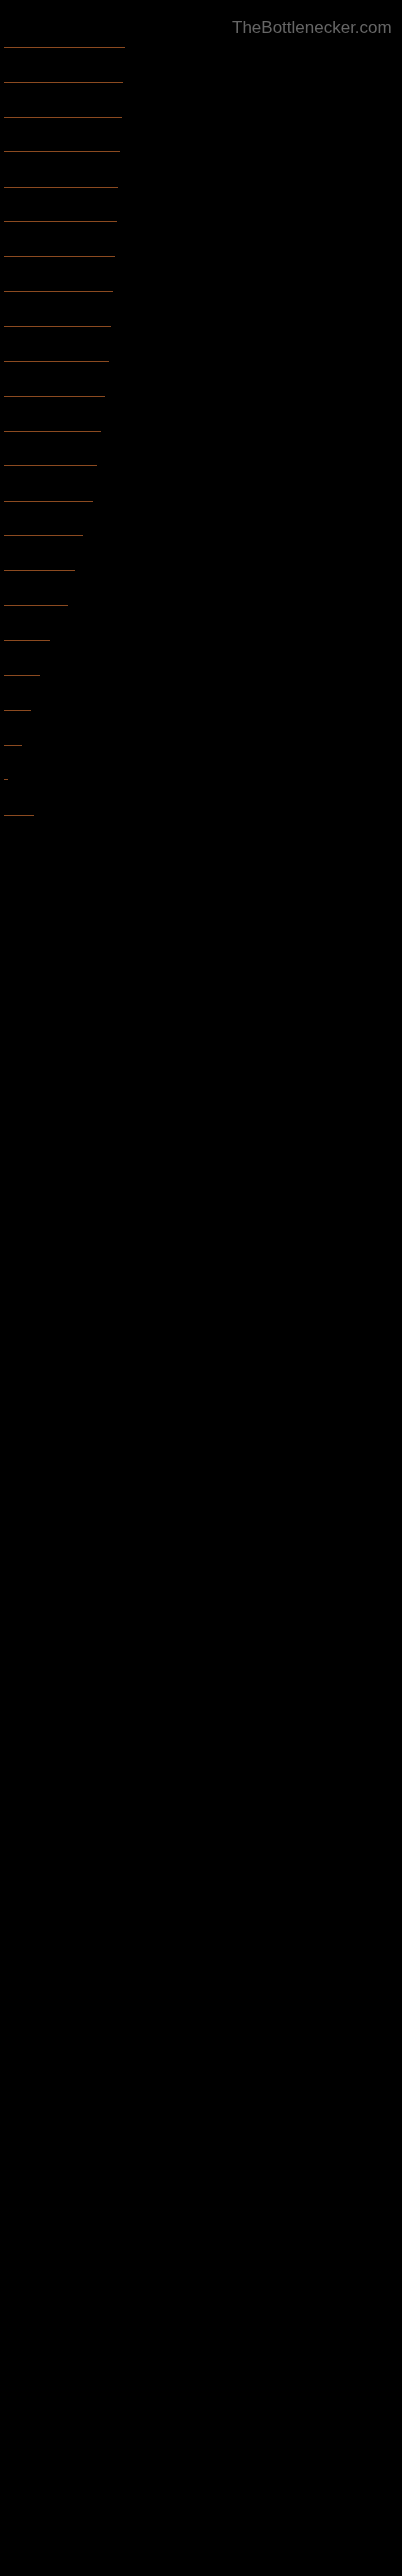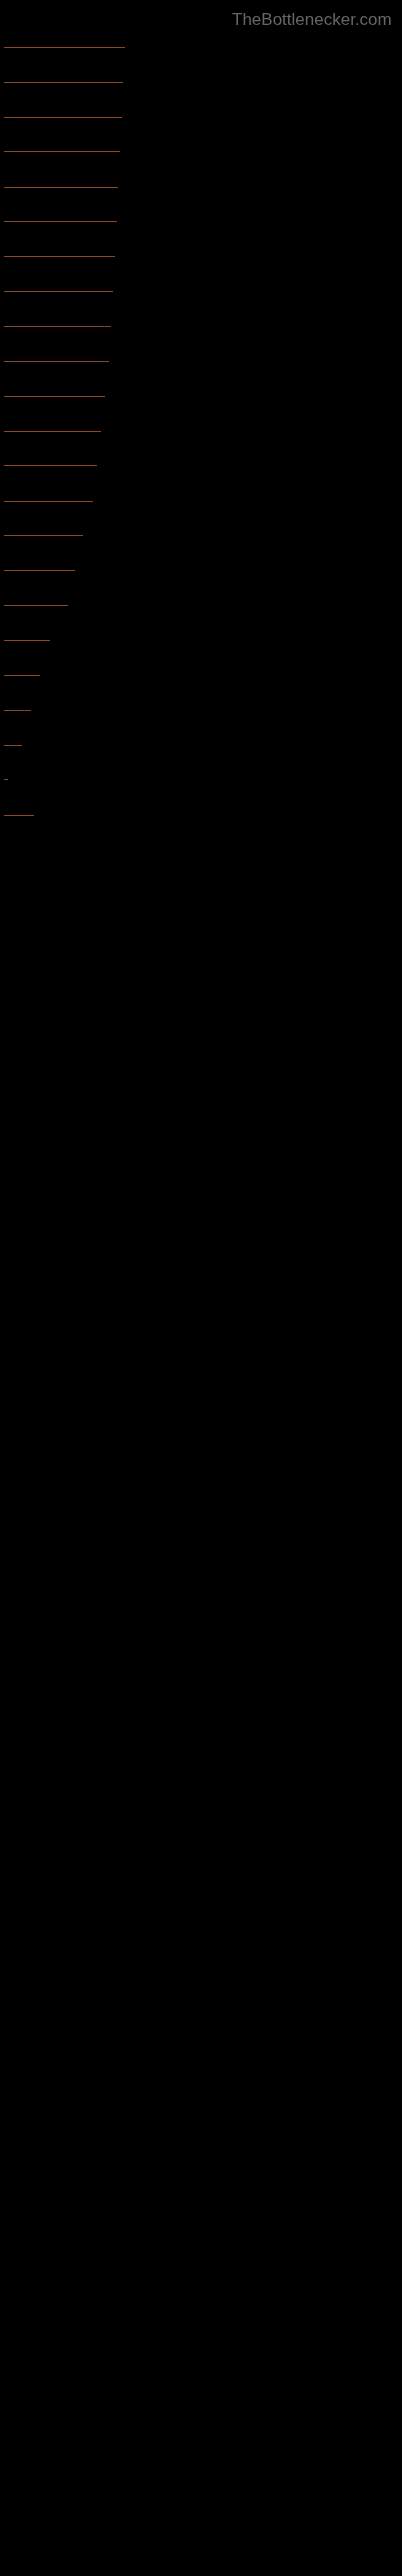--- a/index.html
+++ b/index.html
@@ -9,21 +9,21 @@
   }
   body {
     width: 403px;
     height: 2576px;
     position: relative;
     font-family: "Liberation Sans", sans-serif;
     overflow: hidden;
   }
   #site-title {
     position: absolute;
-    top: 10px;
+    top: 18px;
     right: 11.3px;
     font-size: 17px;
     line-height: 19.3px;
     color: #666666;
     letter-spacing: 0px;
     white-space: nowrap;
     font-family: "Liberation Sans", sans-serif;
   }
   #chart-area {
     position: absolute;

